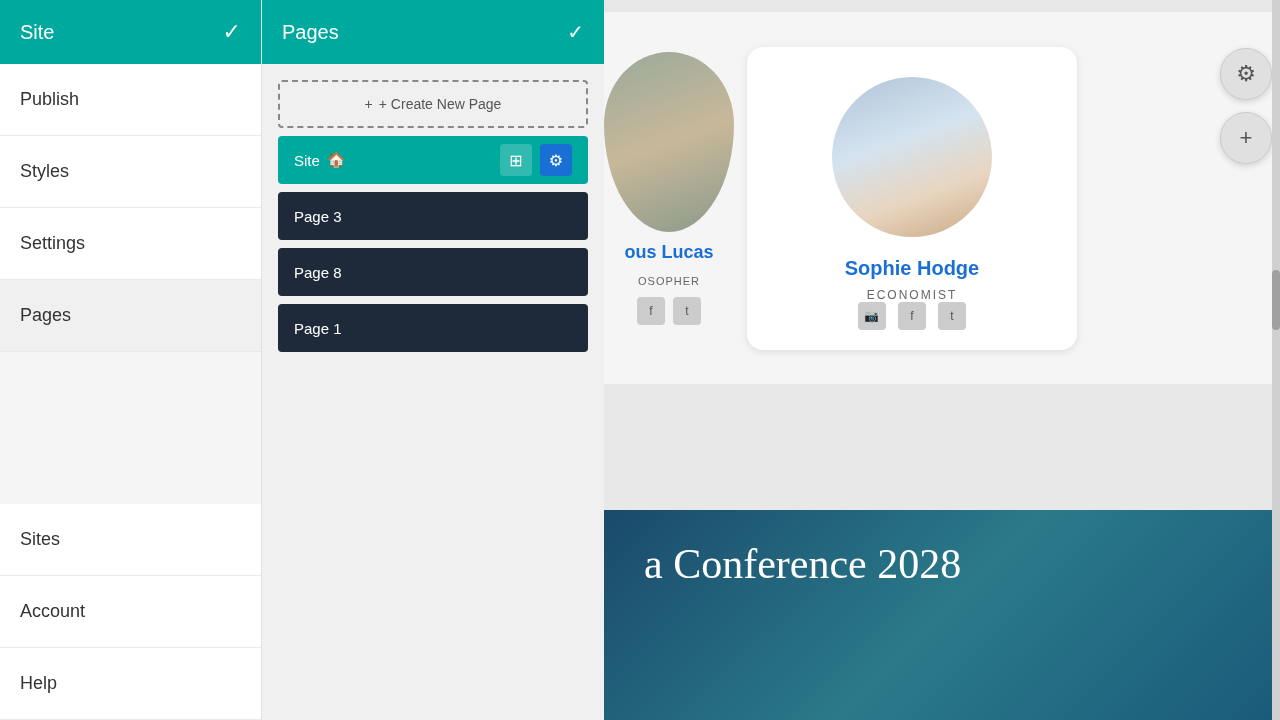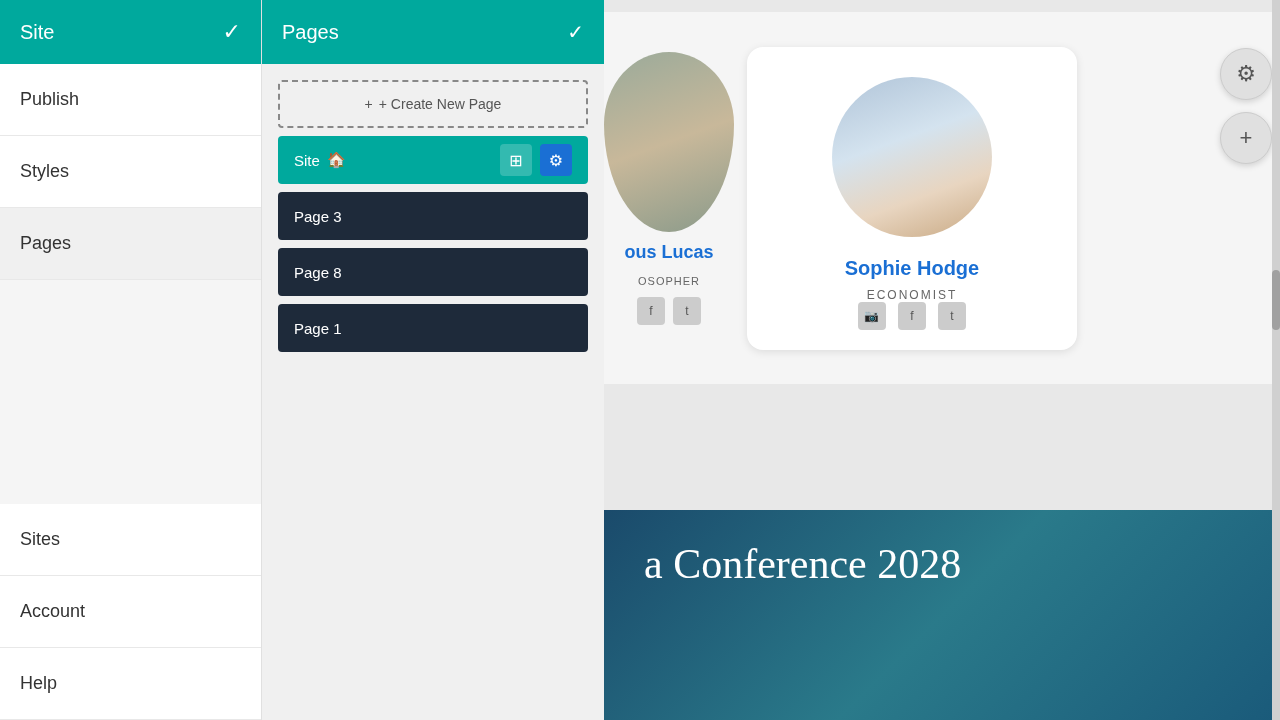--- a/index.html
+++ b/index.html
@@ -342,20 +342,23 @@
   <div class="sidebar-header">
     <span>Site</span>
     <span class="check-icon">✓</span>
   </div>
 
   <div class="sidebar-item">
     <span>Publish</span>
   </div>
   <div class="sidebar-item">
     <span>Styles</span>
+  </div>
+  <div class="sidebar-item">
+    <span>Settings</span>
   </div>
   <div class="sidebar-item active">
     <span>Pages</span>
   </div>
 
   <div class="sidebar-spacer"></div>
 
   <div class="sidebar-item">
     <span>Sites</span>
   </div>

